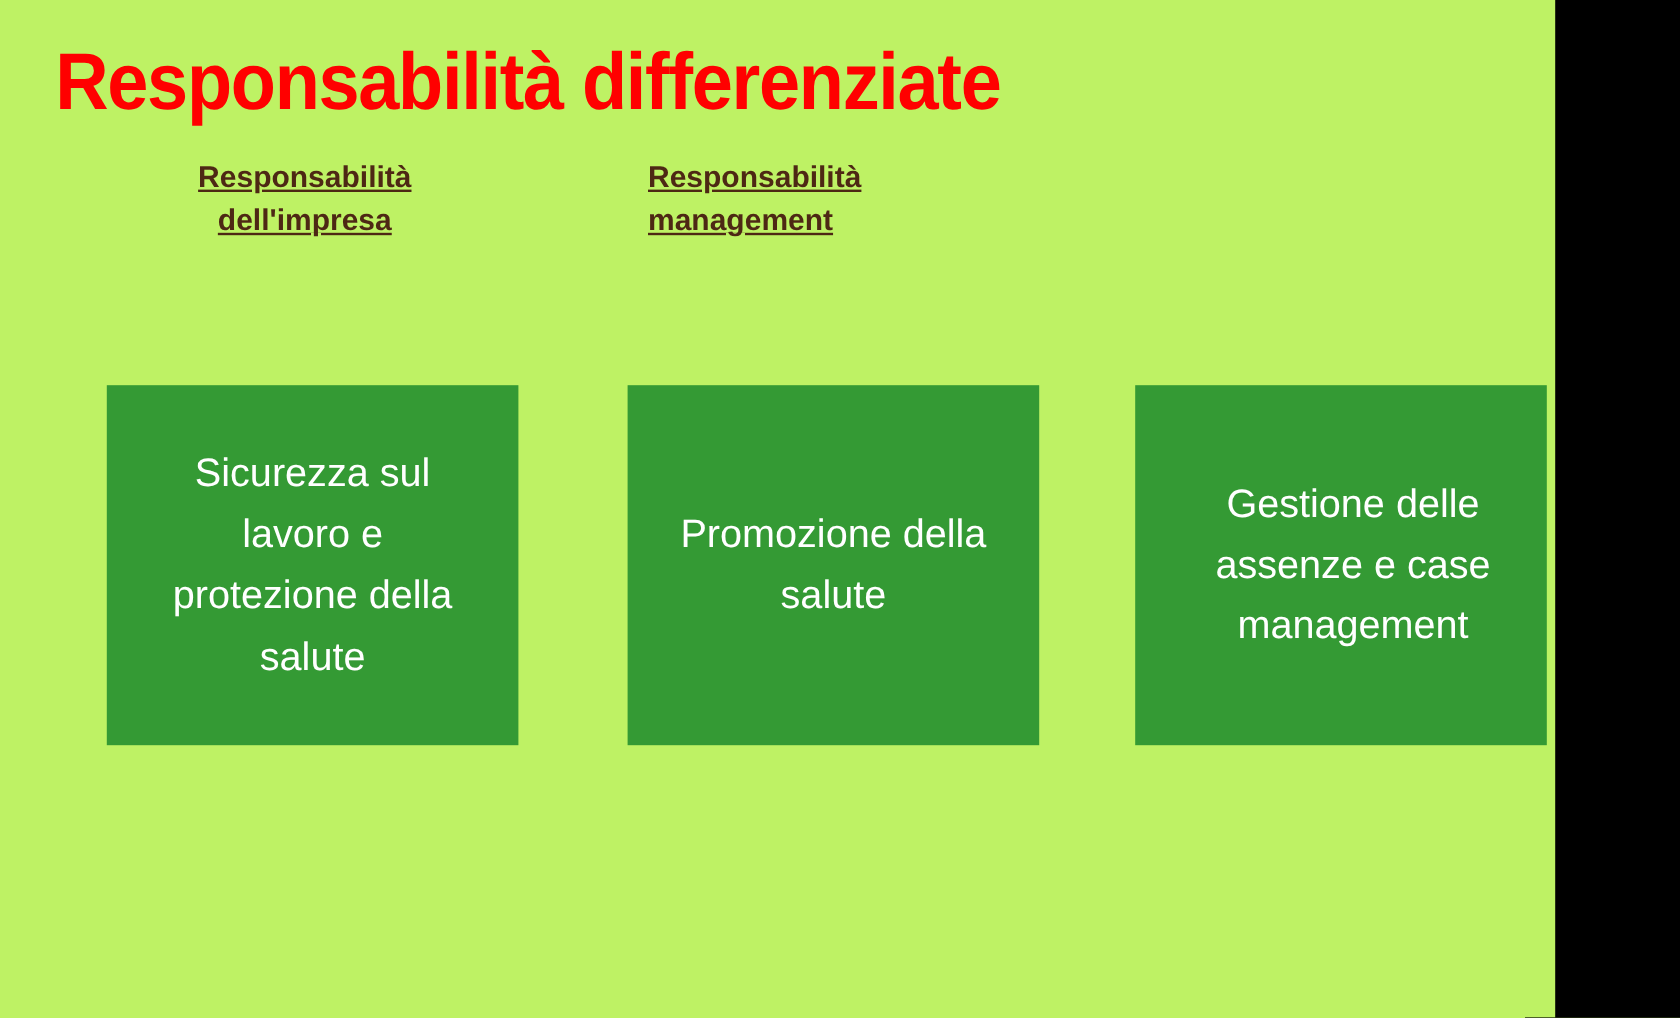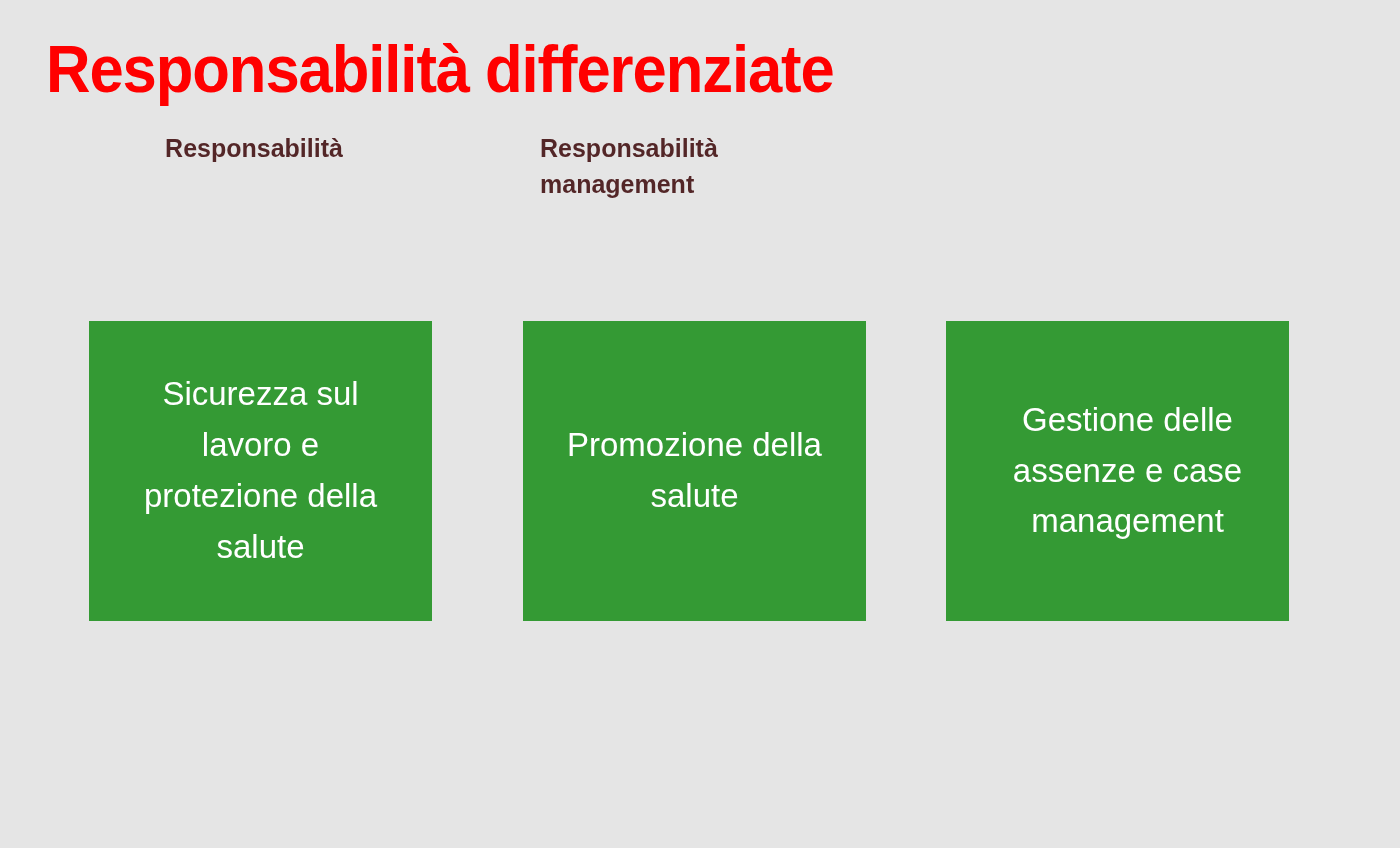--- a/index.html
+++ b/index.html
@@ -10,23 +10,23 @@
   }
   body {
     width: 1400px;
     height: 848px;
     overflow: hidden;
     font-family: "Liberation Sans", sans-serif;
     -webkit-font-smoothing: antialiased;
   }
   .slide {
     position: relative;
-    width: 1400px;
+    width: 1296px;
     height: 848px;
-    background: #e5e5e5;
+    background: #bef264;
   }
 
   
   .slide-title {
     position: absolute;
     left: 46px;
     top: 34px;
     font-family: "Liberation Sans Narrow", "Liberation Sans", sans-serif;
     font-size: 67px;
     font-weight: bold;
@@ -41,20 +41,21 @@
   
   .faint-label {
     position: absolute;
     font-family: "Liberation Sans", sans-serif;
     font-size: 25px;
     font-weight: bold;
     line-height: 1.45;
     color: #3a0507;
     text-align: center;
     opacity: 0.85;
+    text-decoration: underline;
   }
   .faint-label .fl-line { display: block; white-space: nowrap; }
   .faint-label.left  { left: 104px; top: 130px; width: 300px; }
   .faint-label.right { left: 540px; top: 130px; width: 300px; text-align: left; }
 
   
   .boxes { position: absolute; left: 0; top: 4px; width: 1400px; height: 848px; margin-top: 47px; }
 
   .resp-box {
     position: absolute;
@@ -85,20 +86,21 @@
 </style>
 </head>
 <body>
 
 <div class="slide">
 
   <div class="slide-title">Responsabilità differenziate</div>
 
   <div class="faint-label left">
     <span class="fl-line">Responsabilità</span>
+    <span class="fl-line">dell'impresa</span>
   </div>
 
   <div class="faint-label right">
     <span class="fl-line">Responsabilità</span>
     <span class="fl-line">management</span>
   </div>
 
   <div class="boxes">
 
     <div class="resp-box box-1">

